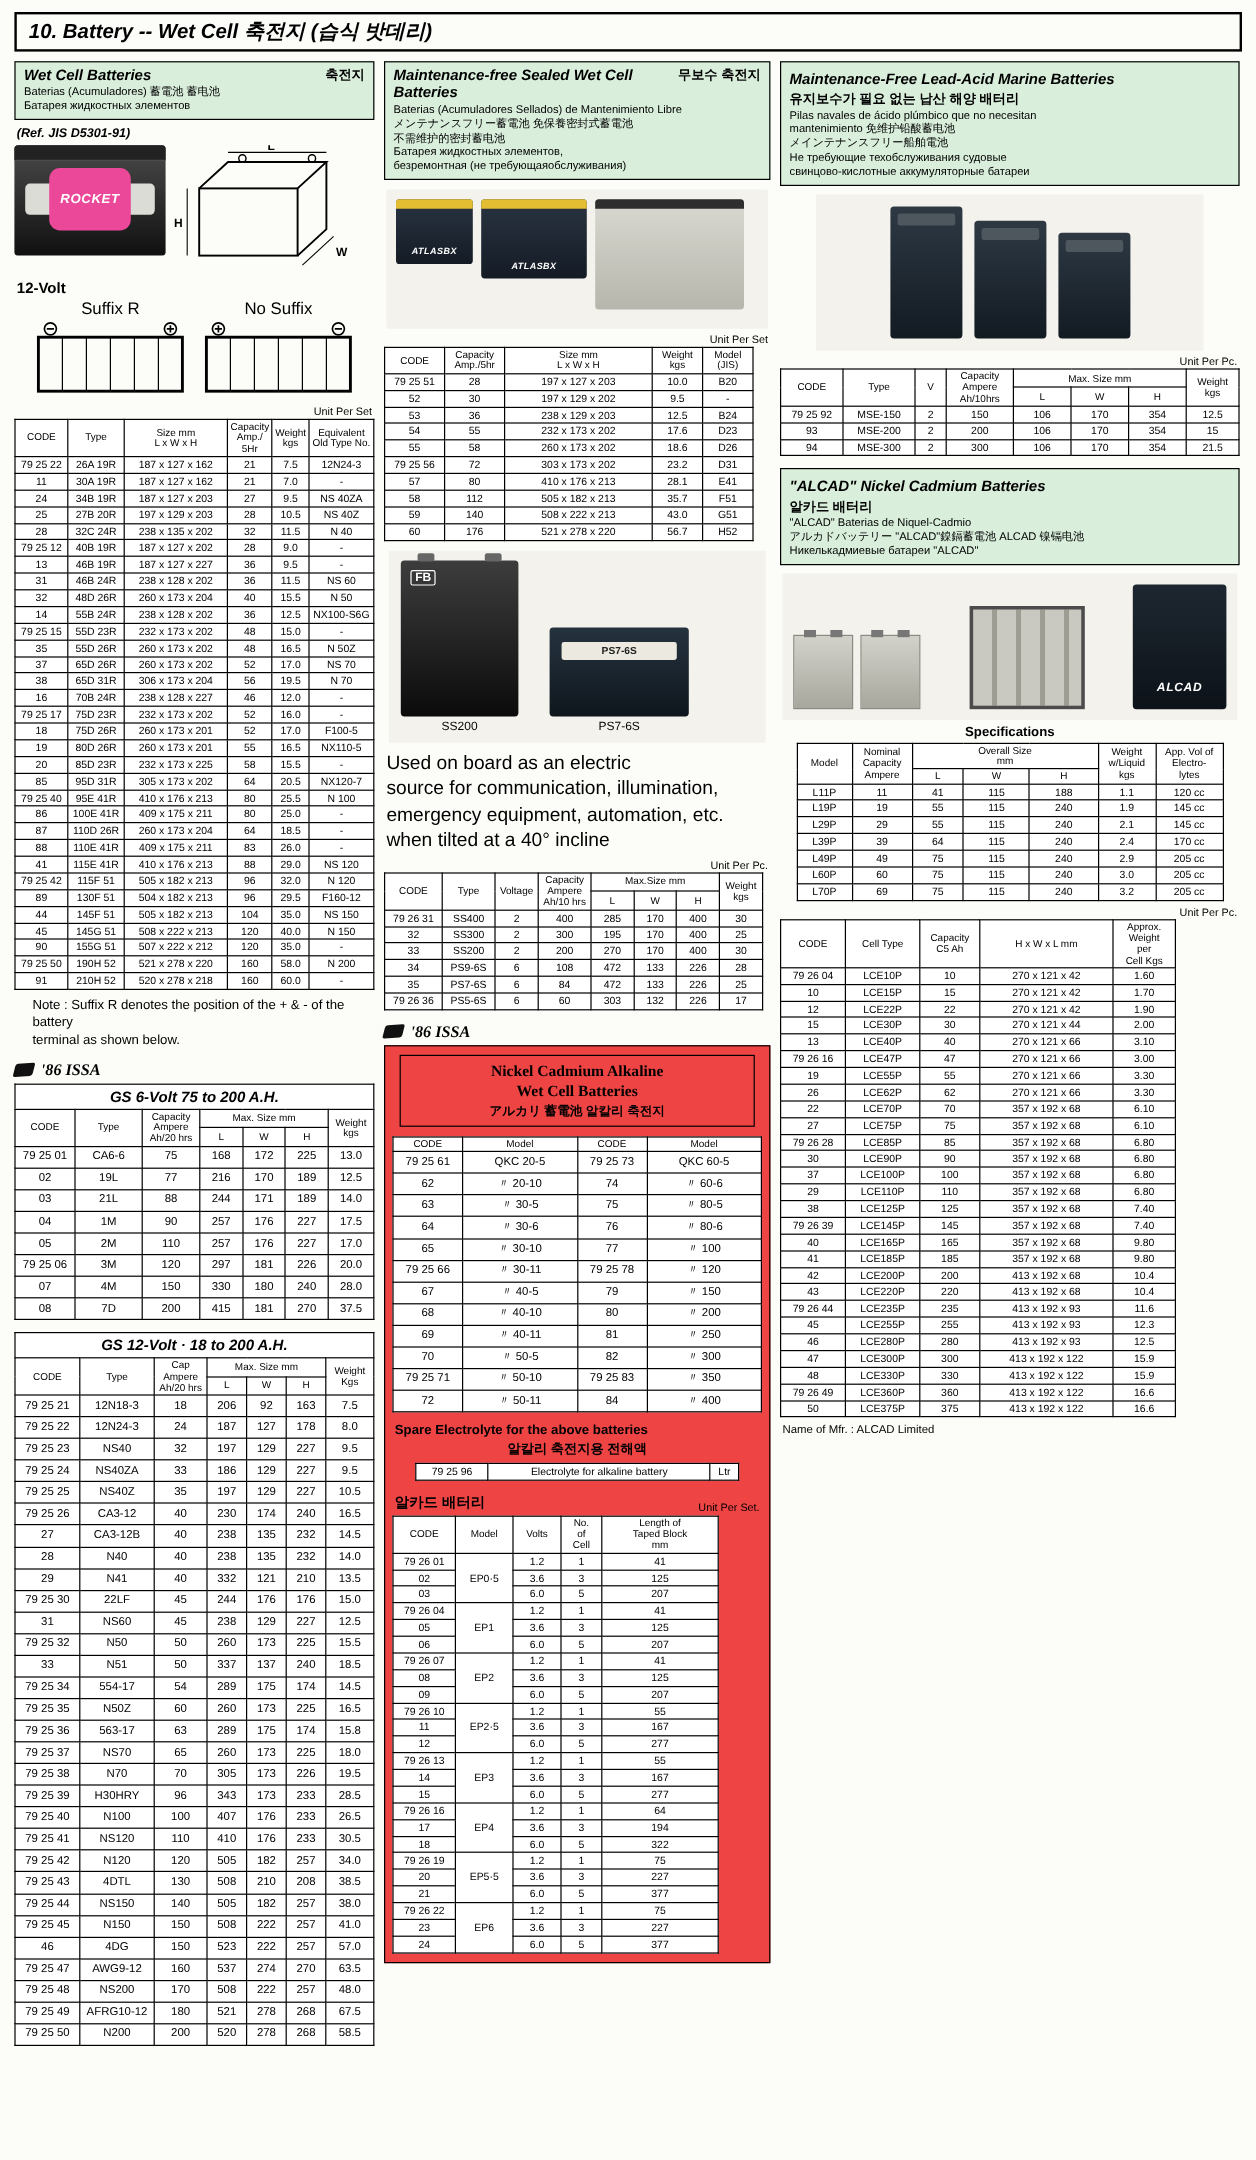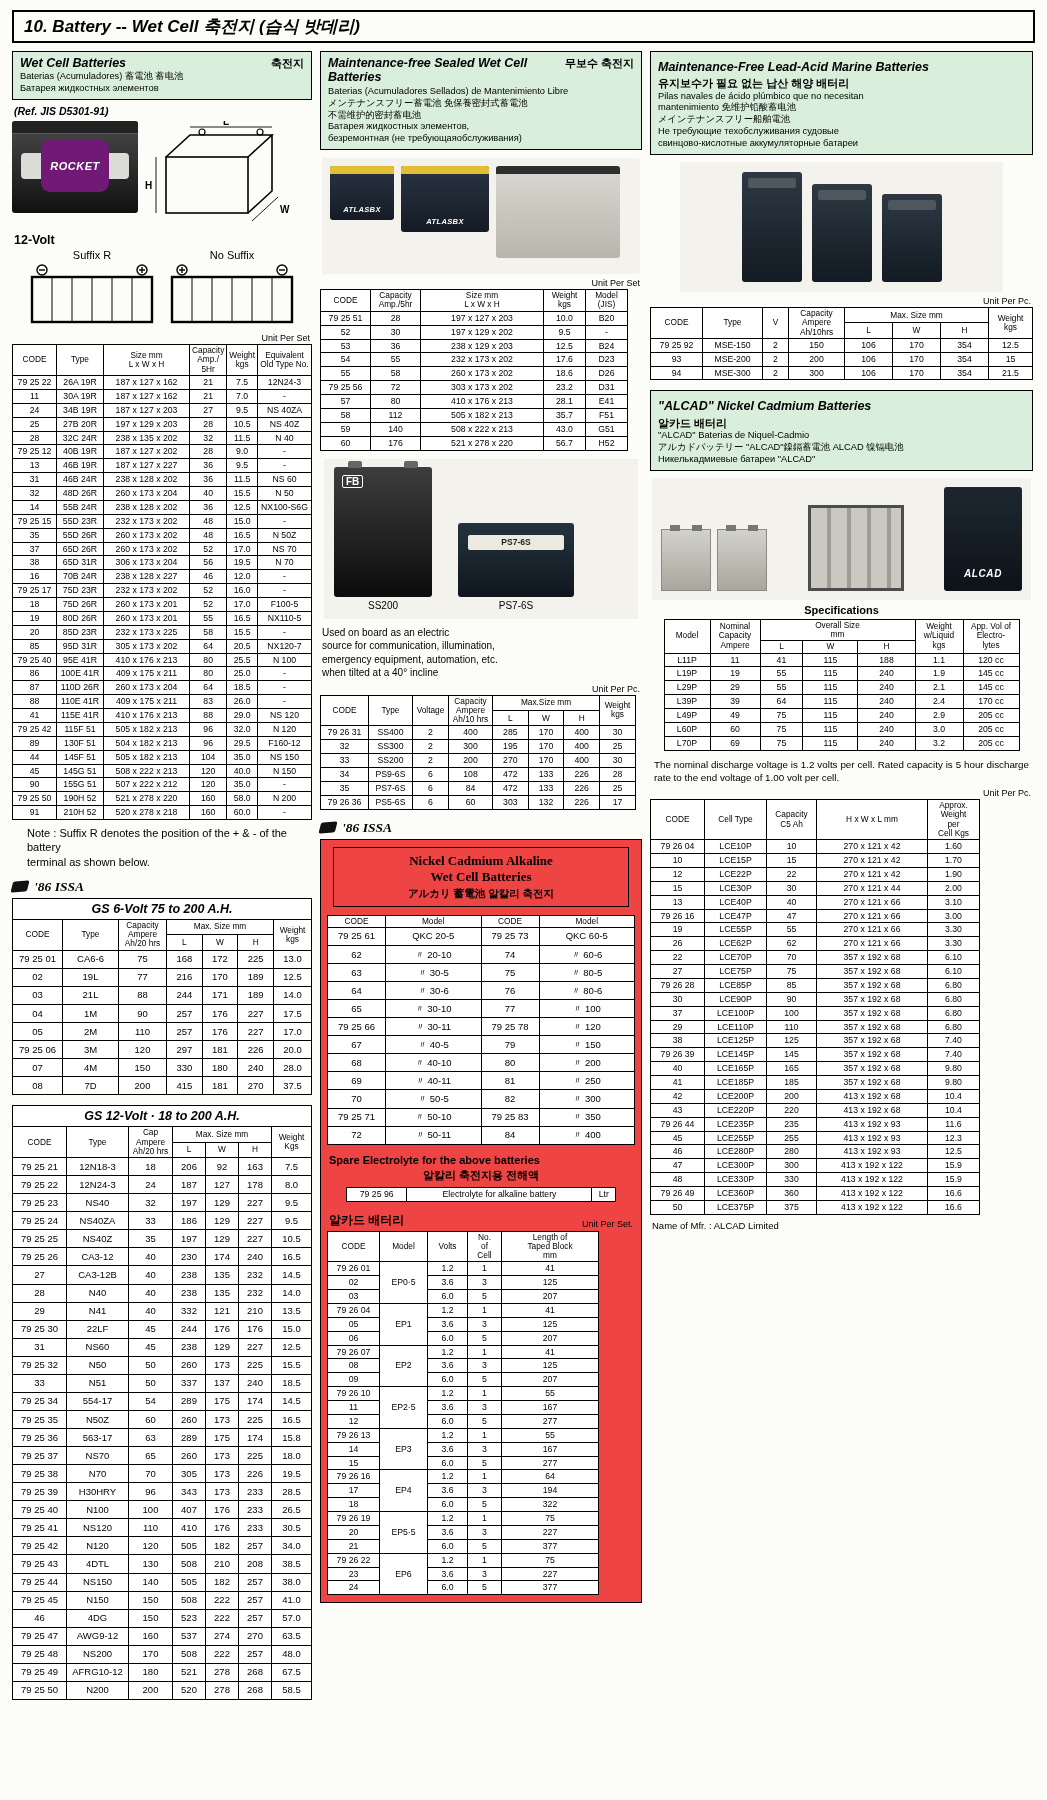--- a/index.html
+++ b/index.html
@@ -32,43 +32,43 @@
 .nb1,.nb2{font:bold 13px "Liberation Serif",serif}
 .nb3{font-size:10.5px;margin-top:2px;font-weight:bold}
 .spare-t{font-weight:bold;font-size:11px;margin:9px 2px 2px}
 .spare-k{text-align:center;font-size:11px;font-weight:bold;margin-bottom:4px}
 .alkad-row{display:flex;justify-content:space-between;align-items:flex-end;margin:10px 2px 2px}
 .alkad{font-weight:bold;font-size:12px}
 .photorow{display:flex;gap:4px;align-items:flex-start;margin-top:4px}
 .ph-rocket{width:126px;height:92px;background:linear-gradient(#4a4a4a,#101010);border-radius:3px;position:relative;flex:none}
 .rk-top{height:13px;background:#222;border-bottom:1px solid #5a5a5a;border-radius:3px 3px 0 0}
 .rk-band{position:absolute;top:32px;left:9px;right:9px;height:26px;background:#dcdcd6;border-radius:4px;display:flex;align-items:center;justify-content:center}
-.rk-band span{background:#701a75;color:#fff;font:italic bold 11px "Liberation Sans",sans-serif;padding:20px 9px;border-radius:9px;letter-spacing:.5px}
+.rk-band span{background:#ec4899;color:#fff;font:italic bold 11px "Liberation Sans",sans-serif;padding:20px 9px;border-radius:9px;letter-spacing:.5px}
 svg text{font:bold 10px "Liberation Sans",sans-serif;fill:#000}
 .tv{font:bold 12.5px "Liberation Sans",sans-serif;margin:8px 2px 2px}
 .sufrow{display:flex;gap:14px;margin:2px 2px 4px;justify-content:center}
 .sufcol{text-align:center}
-.suflab{font-size:11px;margin-bottom:2px}
+.suflab{font-size:14px;margin-bottom:2px}
 .photo-strip{display:flex;align-items:flex-start;gap:7px;margin:8px 2px 0;height:116px;background:#f3f2ec;padding:8px;border-radius:2px}
 .atlas{background:linear-gradient(#2a3442,#141b25);border-radius:3px;position:relative;flex:none}
 .atlas::before{content:"";position:absolute;top:0;left:0;right:0;height:8px;background:#e3bd32;border-radius:3px 3px 0 0}
 .atlas.sm{width:64px;height:54px}.atlas.md{width:88px;height:66px}
 .atlas.lg{width:124px;height:92px;background:linear-gradient(#dad9d1,#b7b6ad)}
 .atlas.lg::before{background:#2e2e2e}
 .atlas-txt{position:absolute;bottom:6px;left:0;right:0;text-align:center;color:#fff;font:italic bold 7.5px "Liberation Sans",sans-serif;letter-spacing:.4px}
 .ph-marine{display:flex;gap:26px;align-items:flex-end;margin:8px 4px 0;padding:8px 10px;background:#f3f2ec}
 .battcol{display:flex;flex-direction:column;align-items:center}
 .fbbat{width:98px;height:130px;background:linear-gradient(#3d3d3d,#0b0b0b);border-radius:3px;position:relative}
 .fbbat .fb{position:absolute;top:8px;left:8px;color:#fff;font:bold 10px "Liberation Sans",sans-serif;border:1px solid #fff;padding:0 3px;border-radius:2px}
 .fbbat::before{content:"";position:absolute;top:-6px;left:14px;width:14px;height:7px;background:#666;border-radius:2px}
 .fbbat::after{content:"";position:absolute;top:-6px;right:14px;width:14px;height:7px;background:#666;border-radius:2px}
 .psbat{width:116px;height:74px;background:linear-gradient(#25333f,#0f161d);border-radius:3px;position:relative}
 .psbat .pslab{position:absolute;top:12px;left:10px;right:10px;background:#eceae0;color:#222;font:bold 8.5px "Liberation Sans",sans-serif;text-align:center;padding:2.5px 0;border-radius:2px}
 .cap{font-size:10px;margin-top:3px}
-.usage{font-size:10px;line-height:1.35;margin:7px 2px 0}
+.usage{font-size:16px;line-height:1.35;margin:7px 2px 0}
 .ph-mse{display:flex;gap:10px;align-items:flex-end;justify-content:center;margin:7px 30px 0;padding:10px;background:#f3f2ec}
 .mse{width:60px;background:linear-gradient(#2e3944,#121a22);border-radius:3px;position:relative}
 .mse::before{content:"";position:absolute;top:6px;left:6px;right:6px;height:10px;background:#4e565e;border-radius:2px}
 .mse.m1{height:110px}.mse.m2{height:98px}.mse.m3{height:88px}
 .ph-alcad{display:flex;gap:12px;align-items:flex-end;justify-content:space-between;margin:7px 2px 0;padding:9px;background:#f3f2ec}
 .cellpair{display:flex;gap:6px;align-items:flex-end}
 .cellbox{width:50px;height:62px;background:linear-gradient(#d2d2ca,#a7a79e);border:1px solid #8a8a82;position:relative}
 .cellbox::before{content:"";position:absolute;top:-5px;left:8px;width:10px;height:6px;background:#777}
 .cellbox::after{content:"";position:absolute;top:-5px;right:8px;width:10px;height:6px;background:#777}
 .rack{width:96px;height:86px;border:3px solid #4c4c4c;background:repeating-linear-gradient(90deg,#c9c9c1 0 16px,#9d9d94 16px 20px)}
@@ -1527,21 +1527,20 @@
               <td>69</td>
               <td>75</td>
               <td>115</td>
               <td>240</td>
               <td>3.2</td>
               <td>205 cc</td>
             </tr>
           </tbody>
       </table>
 
-      <div class="spec-note">The nominal discharge voltage is 1.2 volts per cell. Rated capacity is 5 hour discharge rate to the end voltage of 1.00 volt per cell.</div>
 
       <div class="unit">Unit Per Pc.</div>
 
       <table class="d" style="width:330px">
         <thead>
           <tr>
             <th style="width:54px">CODE</th>
             <th style="width:62px">Cell Type</th>
             <th style="width:50px">Capacity
 C5 Ah</th>

